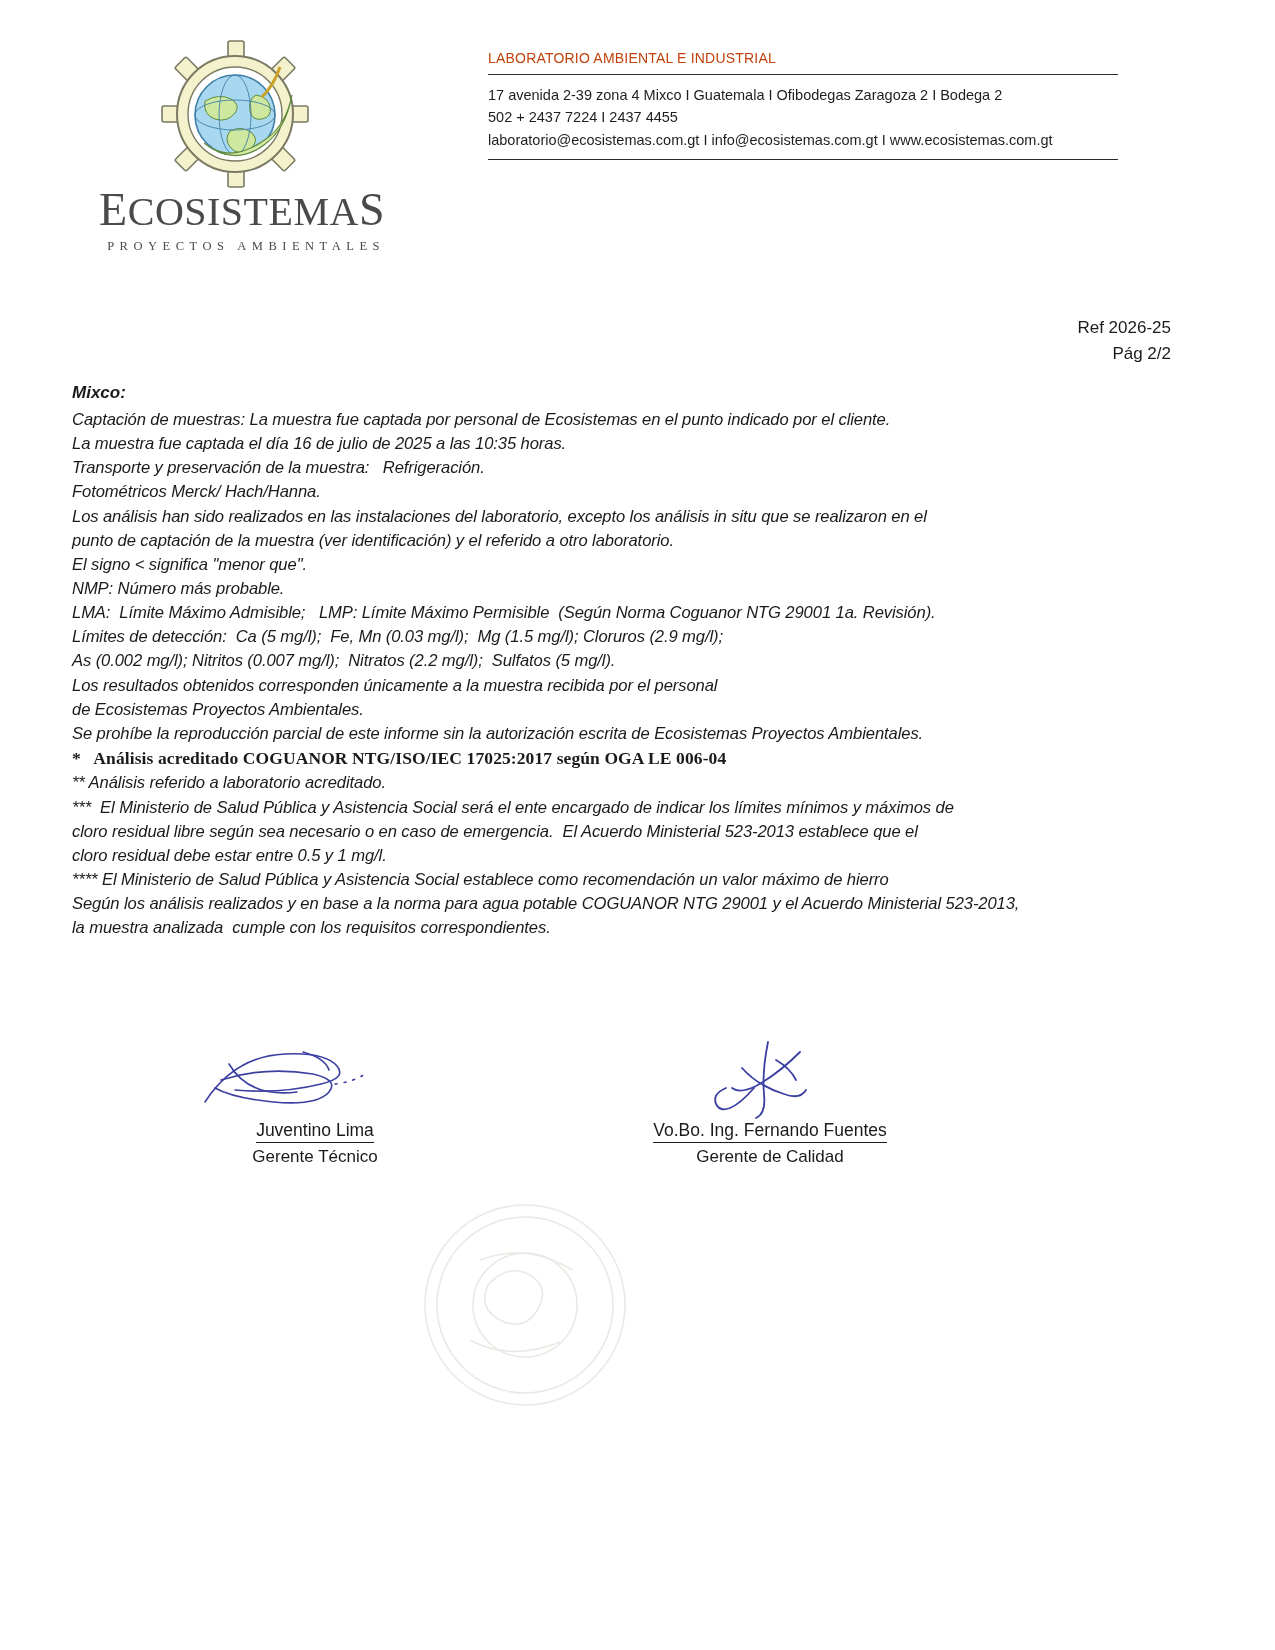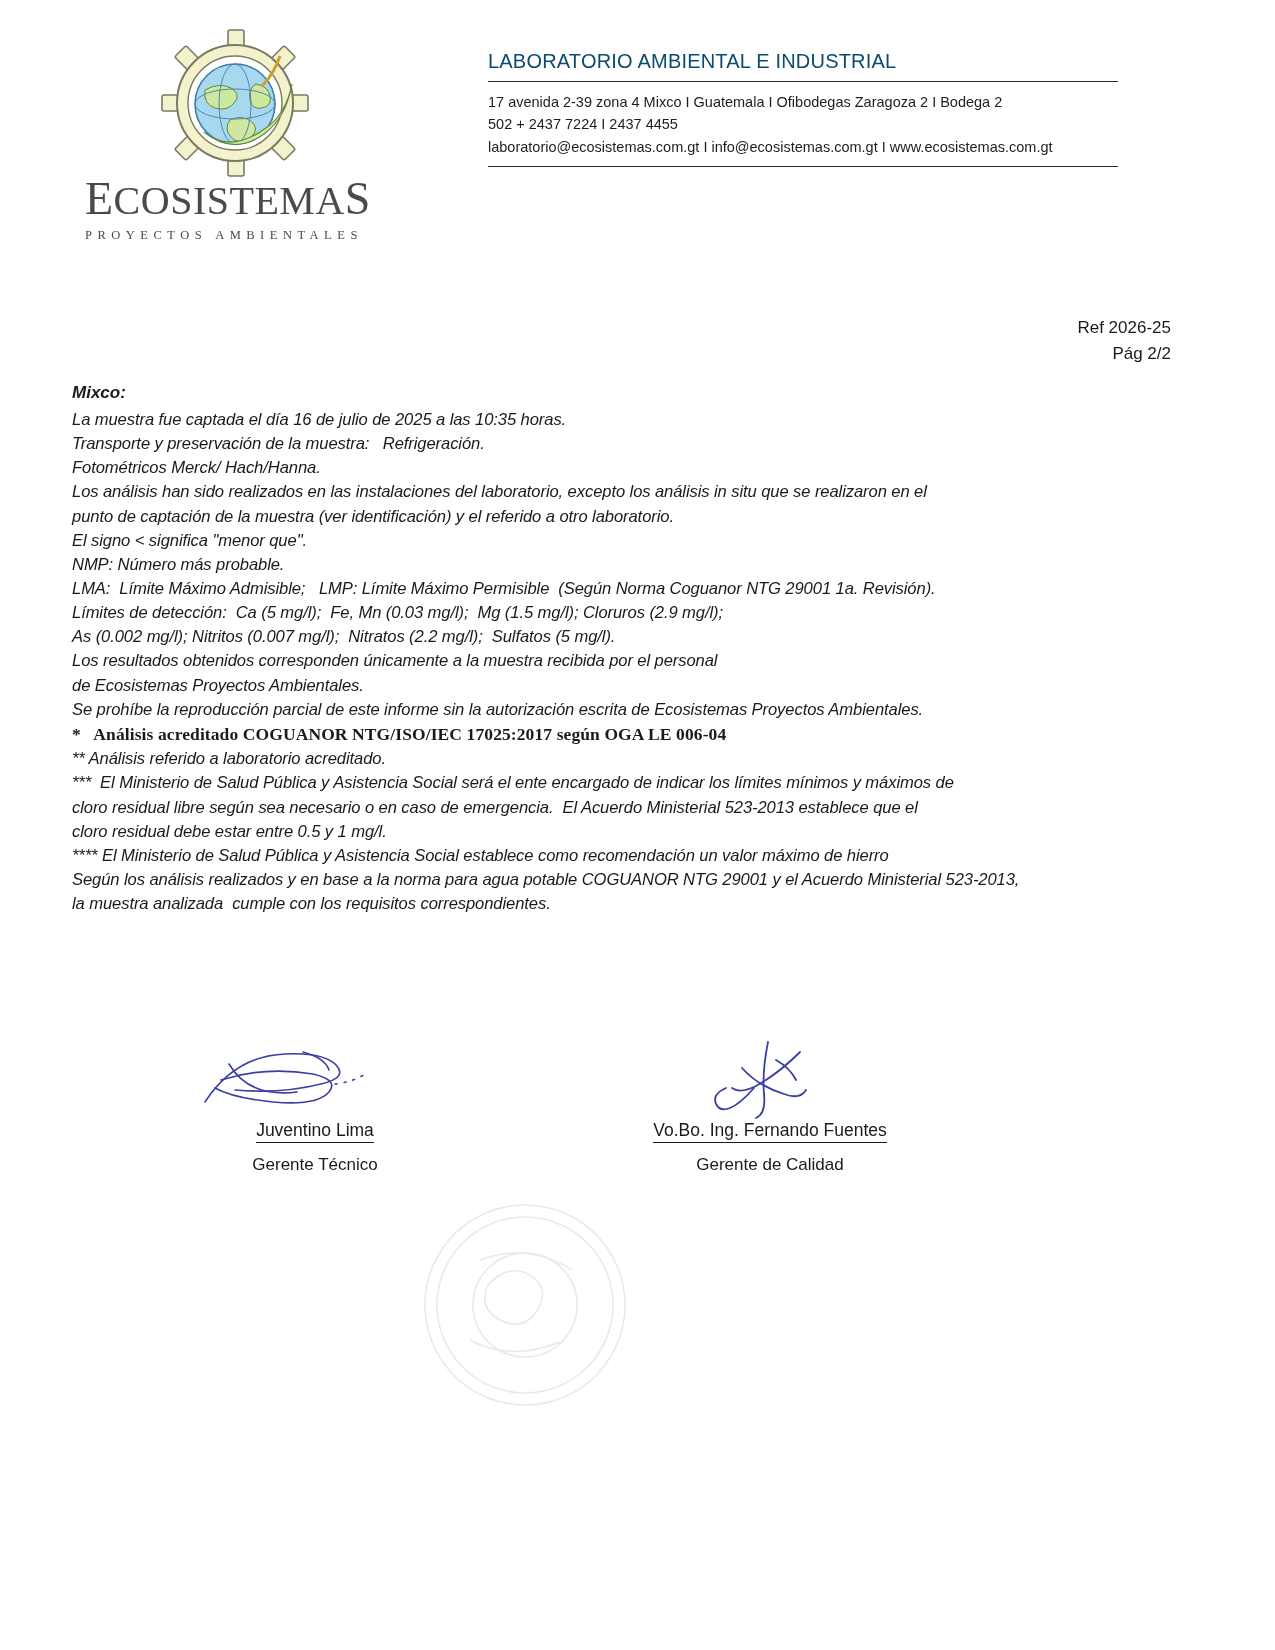--- a/index.html
+++ b/index.html
@@ -21,23 +21,23 @@
     position: absolute;
     top: 28px;
     left: 0;
     width: 1275px;
     height: 220px;
   }
 
   .logo-block {
     position: absolute;
     left: 85px;
-    top: 0;
+    top: 11px;
     width: 300px;
-    text-align: left;
+    text-align: right;
   }
   .logo-gear {
     position: relative;
     width: 150px;
     height: 150px;
     margin: 0 auto;
   }
   .logo-wordmark {
     font-family: "Liberation Serif", serif;
     font-size: 40px;
@@ -55,23 +55,23 @@
     margin-top: 3px;
   }
 
   .header-text {
     position: absolute;
     left: 488px;
     top: 22px;
     width: 630px;
   }
   .header-title {
-    font-size: 20px;
+    font-size: 14px;
     letter-spacing: 0.2px;
-    color: #0c4a6e;
+    color: #c2410c;
     padding-bottom: 8px;
   }
   .hr-line {
     border: none;
     border-top: 1px solid #2b2b2b;
     margin: 0;
   }
   .header-contact {
     padding-top: 9px;
     padding-bottom: 8px;
@@ -141,21 +141,21 @@
   .sig-name {
     font-size: 17.5px;
     color: #1a1a1a;
     display: inline-block;
     border-bottom: 1.4px solid #1a1a1a;
     padding-bottom: 1px;
   }
   .sig-role {
     font-size: 17px;
     color: #1a1a1a;
-    margin-top: 12px;
+    margin-top: 4px;
   }
 
   
   .stamp {
     position: absolute;
     left: 410px;
     top: 1190px;
     width: 230px;
     height: 230px;
     opacity: 0.18;
@@ -215,20 +215,21 @@
 </div>
 
 <div class="ref-block">
   <div>Ref 2026-25</div>
   <div>Pág 2/2</div>
 </div>
 
 <div class="notes">
   <div class="notes-title">Mixco:</div>
 
+  <div class="note-line">Captación de muestras: La muestra fue captada por personal de Ecosistemas en el punto indicado por el cliente.</div>
   <div class="note-line">La muestra fue captada el día 16 de julio de 2025 a las 10:35 horas.</div>
   <div class="note-line">Transporte y preservación de la muestra:   Refrigeración.</div>
   <div class="note-line">Fotométricos Merck/ Hach/Hanna.</div>
   <div class="note-line">Los análisis han sido realizados en las instalaciones del laboratorio, excepto los análisis in situ que se realizaron en el</div>
   <div class="note-line">punto de captación de la muestra (ver identificación) y el referido a otro laboratorio.</div>
   <div class="note-line">El signo &lt; significa "menor que".</div>
   <div class="note-line">NMP: Número más probable.</div>
   <div class="note-line">LMA:  Límite Máximo Admisible;   LMP: Límite Máximo Permisible  (Según Norma Coguanor NTG 29001 1a. Revisión).</div>
   <div class="note-line">Límites de detección:  Ca (5 mg/l);  Fe, Mn (0.03 mg/l);  Mg (1.5 mg/l); Cloruros (2.9 mg/l);</div>
   <div class="note-line">As (0.002 mg/l); Nitritos (0.007 mg/l);  Nitratos (2.2 mg/l);  Sulfatos (5 mg/l).</div>

